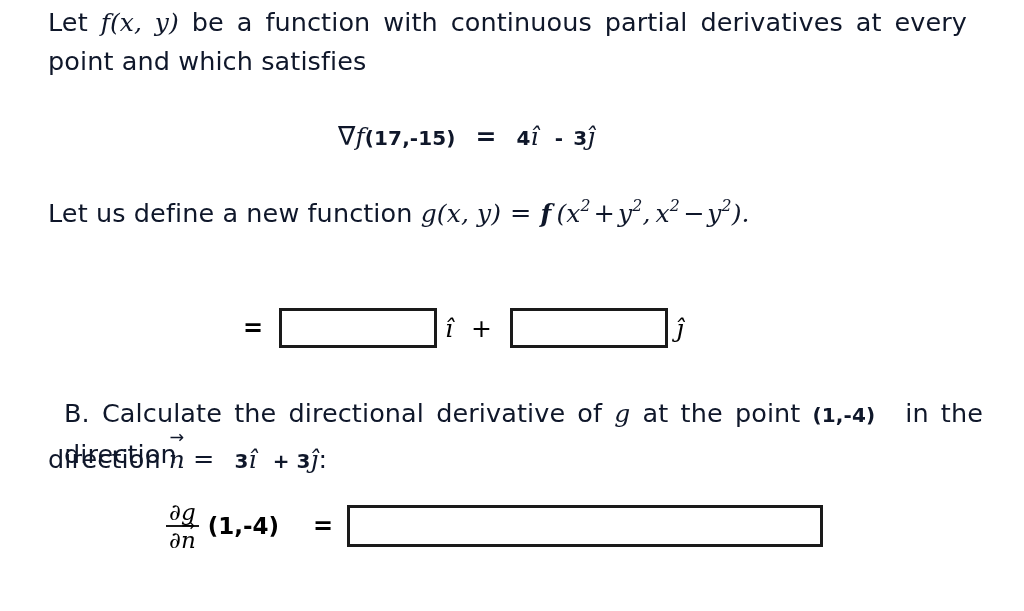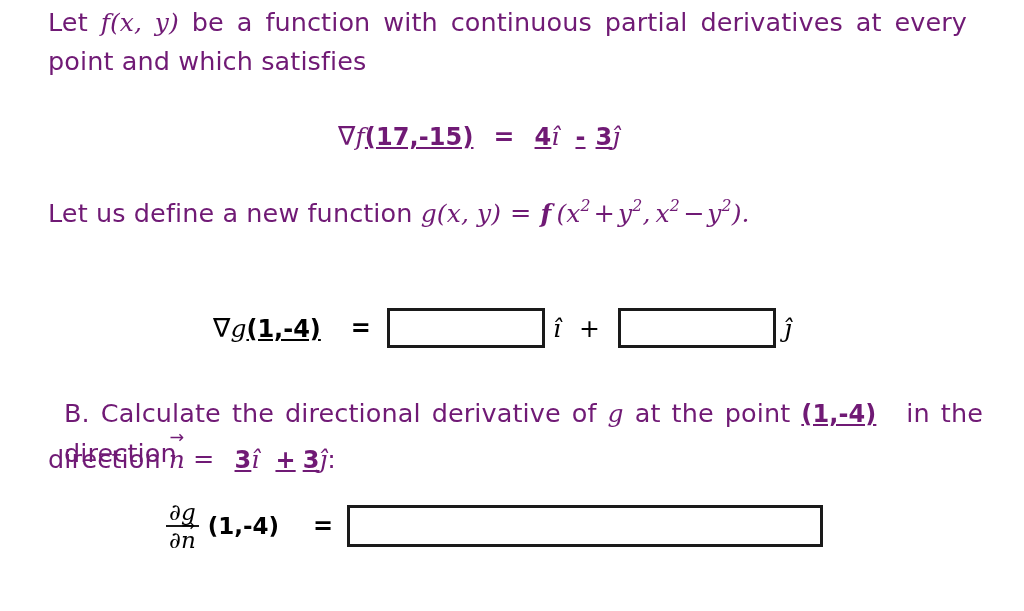--- a/index.html
+++ b/index.html
@@ -23,21 +23,21 @@
     width: 1024px;
     height: 611px;
   }
 
   
   .para {
     position: absolute;
     font-size: 25.5px;
     line-height: 39px;
     letter-spacing: 0.1px;
-    color: #701a75;
+    color: #0f172a;
   }
   .justify {
     text-align: justify;
     text-align-last: left;
   }
   .mathvar {
     font-family: "DejaVu Serif", serif;
     font-style: italic;
     font-size: 25px;
   }
@@ -54,22 +54,21 @@
   }
   .nabla {
     font-family: "DejaVu Sans", sans-serif;
     font-style: normal;
     font-size: 26px;
   }
   .bold-num {
     font-family: "DejaVu Sans", sans-serif;
     font-weight: bold;
     font-style: normal;
-    font-size: 24px;
-    text-decoration: underline;
+    font-size: 20px;
   }
   .hat {
     font-family: "DejaVu Serif", serif;
     font-style: italic;
     font-size: 25px;
   }
 
   
   #intro {
     left: 48px;
@@ -224,21 +223,20 @@
   <div class="para" id="grad-eq">
     <span class="nabla">∇</span><span class="mathvar">f</span><span class="bold-num">(17,-15)</span><span class="eqsign">=</span><span class="bold-num">4</span><span class="hat">ı̂</span><span class="bold-num" style="padding:0 10px 0 16px;">-</span><span class="bold-num">3</span><span class="hat">ȷ̂</span>
   </div>
 
   <div class="para" id="def-g">
     <span>Let us define a new function </span><span class="mathvar">g</span><span class="mathvar">(x, y)</span><span class="op" style="padding:0 9px;">=</span><span class="mathvar" style="font-weight:bold;">f</span><span class="mathvar" style="padding-left:5px;">(</span><span class="mathvar">x</span><span class="sup">2</span><span class="op">+</span><span class="mathvar">y</span><span class="sup">2</span><span class="mathvar" style="padding-right:5px;">,</span><span class="mathvar">x</span><span class="sup">2</span><span class="op">−</span><span class="mathvar">y</span><span class="sup">2</span><span class="mathvar">)</span><span class="mathvar">.</span>
   </div>
 
 
   <div id="ans-row-a">
-    <span class="lbl"><span class="nabla">∇</span><span class="mathvar">g</span><span class="bold-num">(1,-4)</span></span>
     <span class="eqsign">=</span>
     <input class="answer-box" id="box-i" type="text" placeholder="" style="">
     <span class="unit-i hat">ı̂</span>
     <span class="plus">+</span>
     <input class="answer-box" id="box-j" type="text" placeholder="" style="">
     <span class="unit-i hat">ȷ̂</span>
   </div>
 
   <div class="para justify" id="part-b">
     <span>B. Calculate the directional derivative of </span><span class="mathvar">g</span><span> at the point </span><span class="bold-num">(1,-4)</span><span class="gap"></span><span>in the direction </span>

